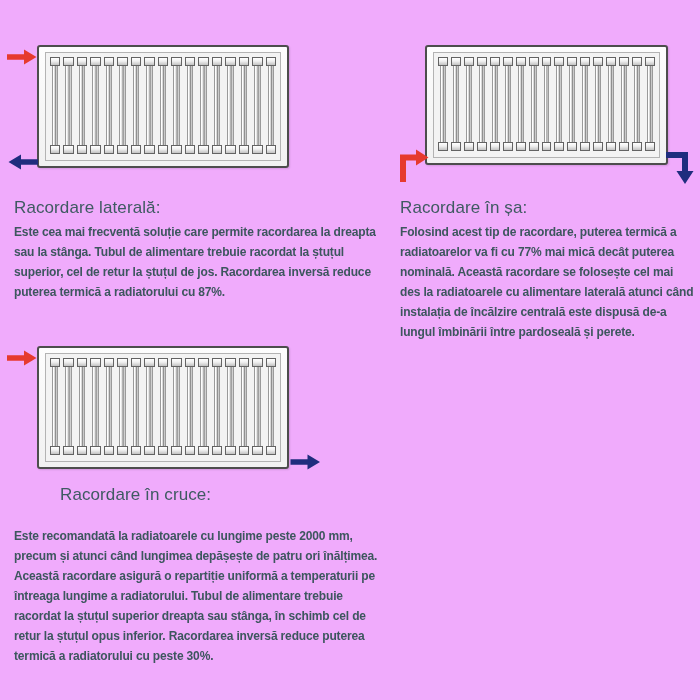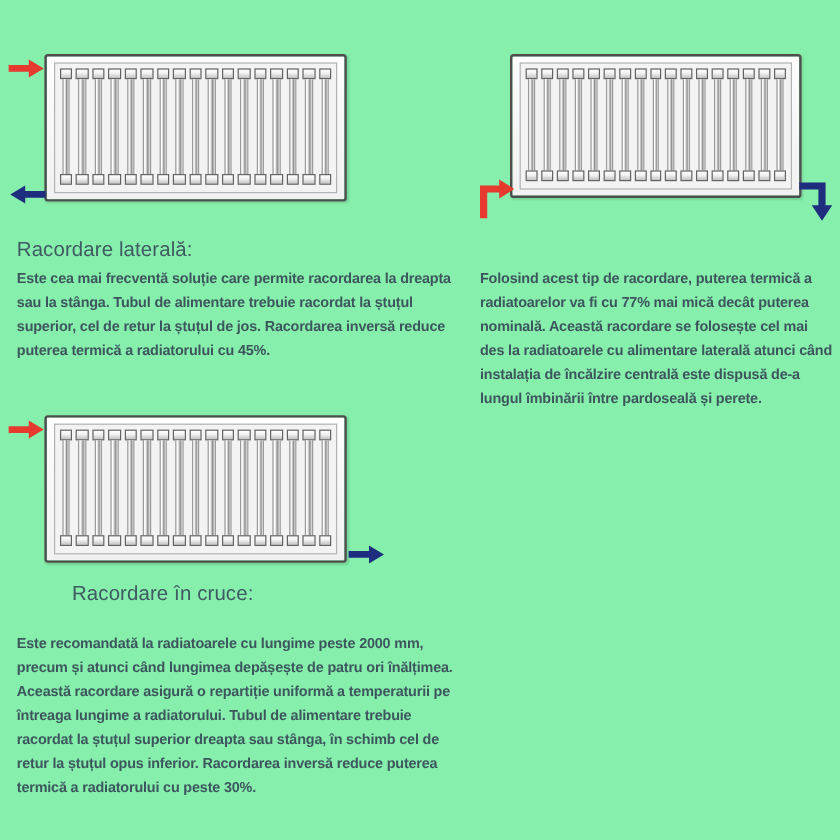--- a/index.html
+++ b/index.html
@@ -1,17 +1,17 @@
 <!DOCTYPE html>
 <html><head>
 <meta charset="utf-8">
 <style>
   html,body{margin:0;padding:0;background:#fff;}
   .canvas{
-    position:relative;width:700px;height:700px;background:#86efac;overflow:hidden;
+    position:relative;width:700px;height:700px;background:#f0abfc;overflow:hidden;
     font-family:"Liberation Sans",sans-serif;
   }
   .abs{position:absolute;box-sizing:border-box;}
 
   
   .radiator{
     background:linear-gradient(180deg,#fdfdfd,#f1f1f1);
     border:2px solid #4d4d4d;
     border-radius:3px;
     padding:5px 6px;
@@ -242,22 +242,23 @@
     </div>
     <svg class="arrow abs" style="left: 8px; top: 146px; color: rgb(230, 58, 46);" width="32" height="36" viewBox="0 0 32 36">
       <polygon fill="currentColor" points="2,36 2,8.5 18,8.5 18,3.5 30.5,11.5 18,19.5 18,14.5 8,14.5 8,36"></polygon>
     </svg>
     <svg class="arrow abs" style="left: 276px; top: 150px; color: rgb(31, 45, 126);" width="32" height="36" viewBox="0 0 32 36">
       <polygon fill="currentColor" points="0,2 22,2 22,21 27.5,21 19,34 10.5,21 16,21 16,8 0,8"></polygon>
     </svg>
   </div>
 
   <div class="section-heading abs" style="left:14px;top:197px;width:360px;">Racordare laterală:</div>
-  <div class="section-body abs" style="left:14px;top:222px;width:362px;">Este cea mai frecventă soluție care permite racordarea la dreapta sau la stânga. Tubul de alimentare trebuie racordat la ștuțul superior, cel de retur la ștuțul de jos. Racordarea inversă reduce puterea termică a radiatorului cu 45%.</div>
-
+  <div class="section-body abs" style="left:14px;top:222px;width:362px;">Este cea mai frecventă soluție care permite racordarea la dreapta sau la stânga. Tubul de alimentare trebuie racordat la ștuțul superior, cel de retur la ștuțul de jos. Racordarea inversă reduce puterea termică a radiatorului cu 87%.</div>
+
+  <div class="section-heading abs" style="left:400px;top:197px;width:290px;">Racordare în șa:</div>
   <div class="section-body abs" style="left:400px;top:222px;width:296px;">Folosind acest tip de racordare, puterea termică a radiatoarelor va fi cu 77% mai mică decât puterea nominală. Această racordare se folosește cel mai des la radiatoarele cu alimentare laterală atunci când instalația de încălzire centrală este dispusă de-a lungul îmbinării între pardoseală și perete.</div>
 
   <div class="abs" style="left:0;top:300px;width:350px;height:185px;">
     <svg class="arrow abs" style="left: 7px; top: 50px; color: rgb(230, 58, 46);" width="30" height="16" viewBox="0 0 30 16">
       <polygon fill="currentColor" points="0,5.2 17,5.2 17,0.5 29.5,8 17,15.5 17,10.8 0,10.8"></polygon>
     </svg>
     <div class="radiator abs" style="left:37px;top:46px;width:252px;height:123px;">
       <div class="rad-core">
           <div class="fin">
             <div class="fin-cap"></div>

